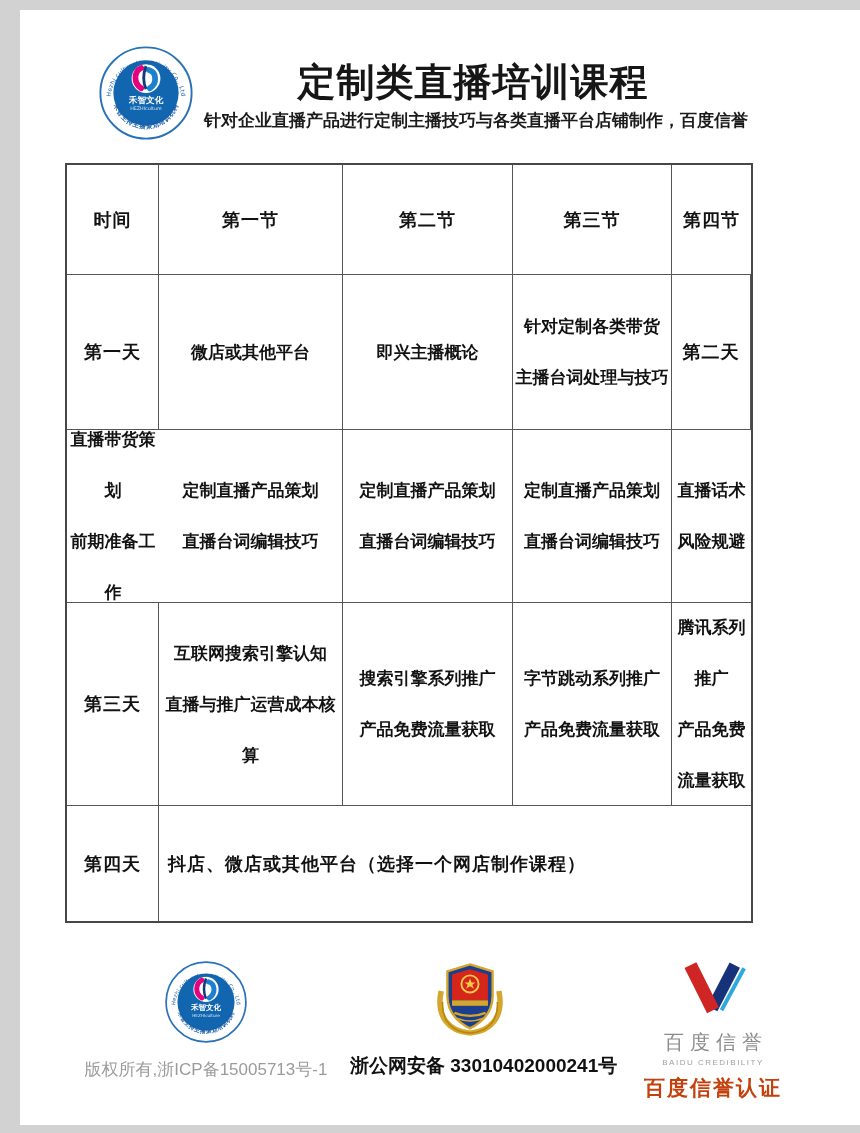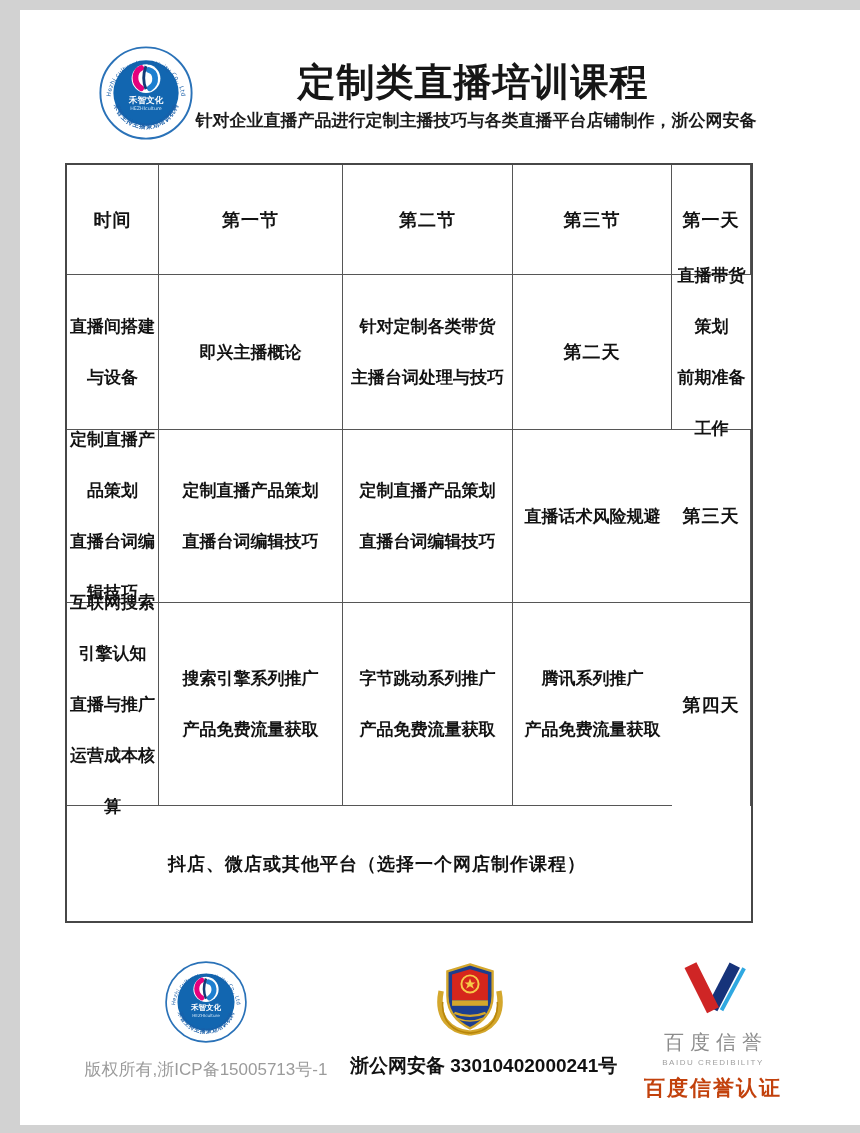--- a/index.html
+++ b/index.html
@@ -78,30 +78,31 @@
     <text x="50" y="60" text-anchor="middle" font-size="9" font-weight="bold" fill="#ffffff">禾智文化</text>
     <text x="50" y="68" text-anchor="middle" font-size="5" fill="#cfe7f8">HEZHIculture</text>
     <text font-size="6.2" fill="#1a5fa8" letter-spacing="0.3">
       <textPath href="#lgH-top" startOffset="50%" text-anchor="middle">Hezhi cultural creativity Co., Ltd</textPath>
     </text>
     <text font-size="6.8" font-weight="bold" fill="#1a5fa8" letter-spacing="0.6">
       <textPath href="#lgH-bot" startOffset="50%" text-anchor="middle">禾智主持主播策划培训机构</textPath>
     </text>
   </svg></div>
   <div class="page-title">定制类直播培训课程</div>
-  <div class="page-subtitle">针对企业直播产品进行定制主播技巧与各类直播平台店铺制作，浙公网安备</div>
+  <div class="page-subtitle">针对企业直播产品进行定制主播技巧与各类直播平台店铺制作，百度信誉</div>
 
   <div class="course-table">
       <div class="cell th">时间</div>
       <div class="cell th">第一节</div>
       <div class="cell th">第二节</div>
       <div class="cell th">第三节</div>
+      <div class="cell th last-col">第四节</div>
       <div class="cell day">第一天</div>
       <div class="cell content">
-        <div class="line">直播间搭建与设备</div>
+        <div class="line">微店或其他平台</div>
       </div>
       <div class="cell content">
         <div class="line">即兴主播概论</div>
       </div>
       <div class="cell content">
         <div class="line">针对定制各类带货</div>
         <div class="line">主播台词处理与技巧</div>
       </div>
       <div class="cell day">第二天</div>
       <div class="cell content last-col">

